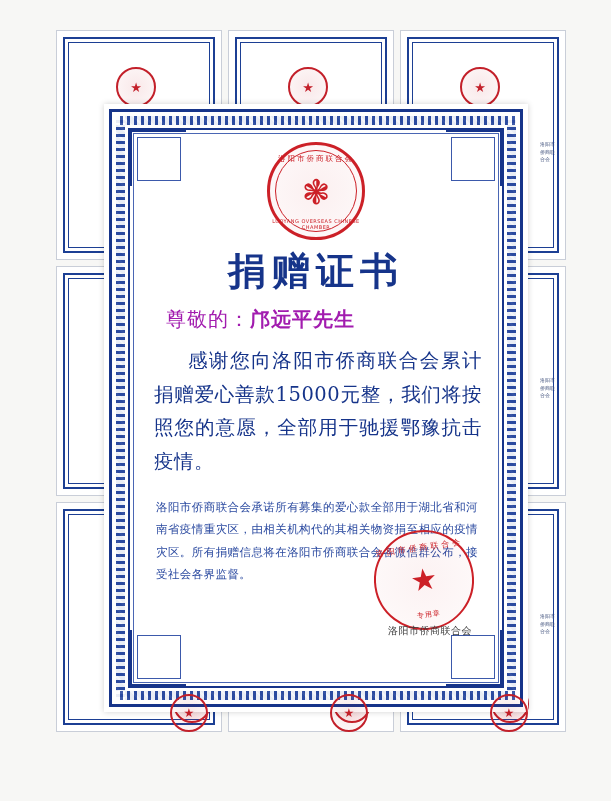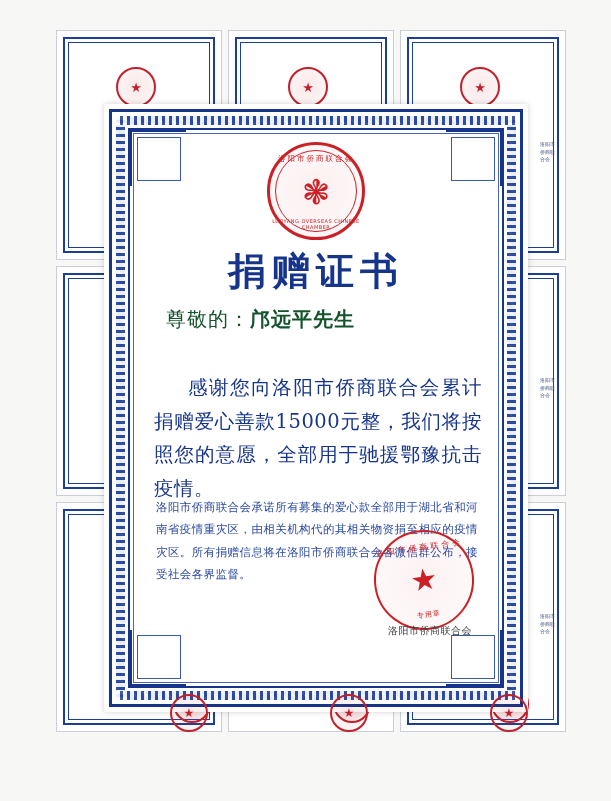--- a/index.html
+++ b/index.html
@@ -237,41 +237,40 @@
     color: #16348a;
     font-weight: bold;
     font-family: "DejaVu Serif", "Liberation Serif", serif;
   }
 
   #salutation {
     position: absolute;
     top: 168px;
     left: 26px;
     font-size: 20px;
-    color: #14532d;
+    color: #a21caf;
     letter-spacing: 1px;
     font-family: Liberation Serif, serif;
   }
   #salutation .name {
     font-weight: bold;
   }
 
   #body-text {
     position: absolute;
     top: 206px;
     left: 14px;
     right: 10px;
     font-size: 19.5px;
     line-height: 1.72;
     color: #16348a;
     text-indent: 34px;
     font-family: "DejaVu Serif", "Liberation Serif", serif;
     letter-spacing: 0.5px;
     text-align: justify;
-    margin-top: 27px;
   }
 
   #note-text {
     position: absolute;
     top: 358px;
     left: 16px;
     right: 14px;
     font-size: 11.5px;
     line-height: 1.95;
     color: #2b4aa0;

